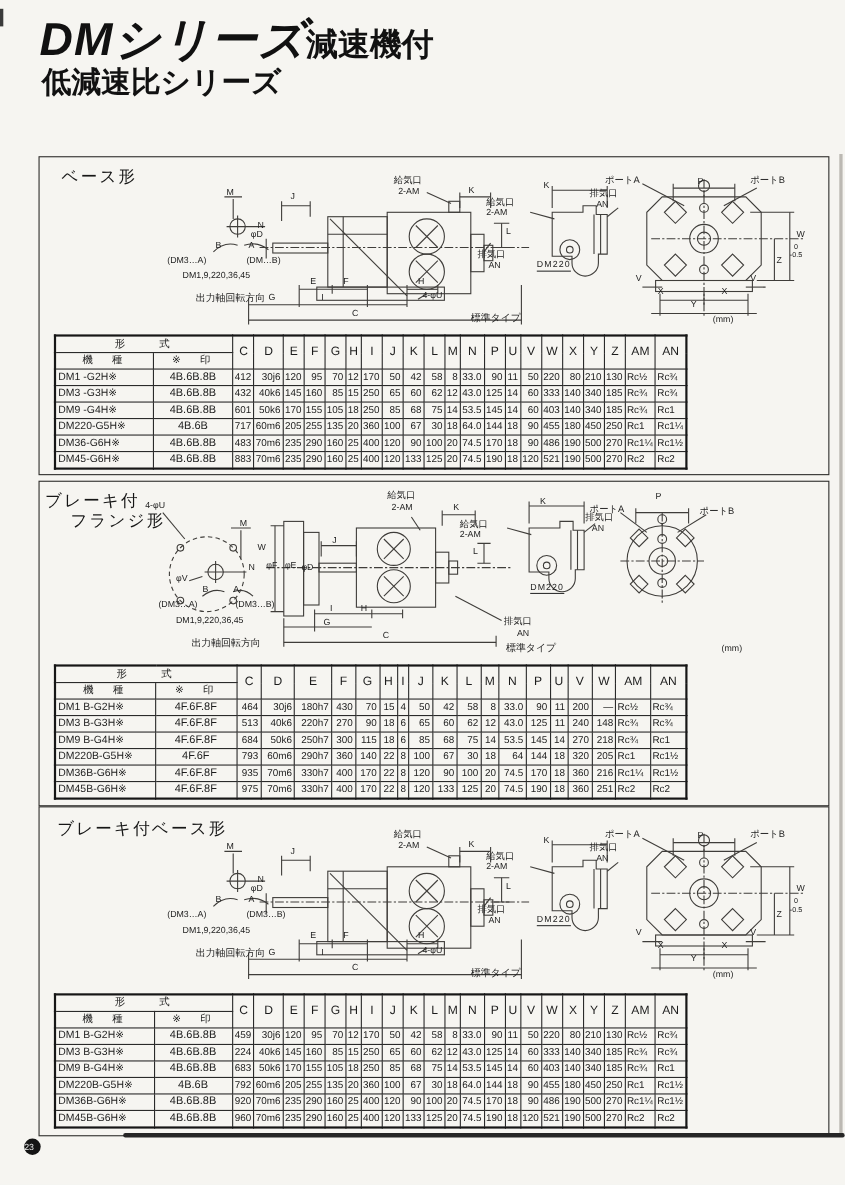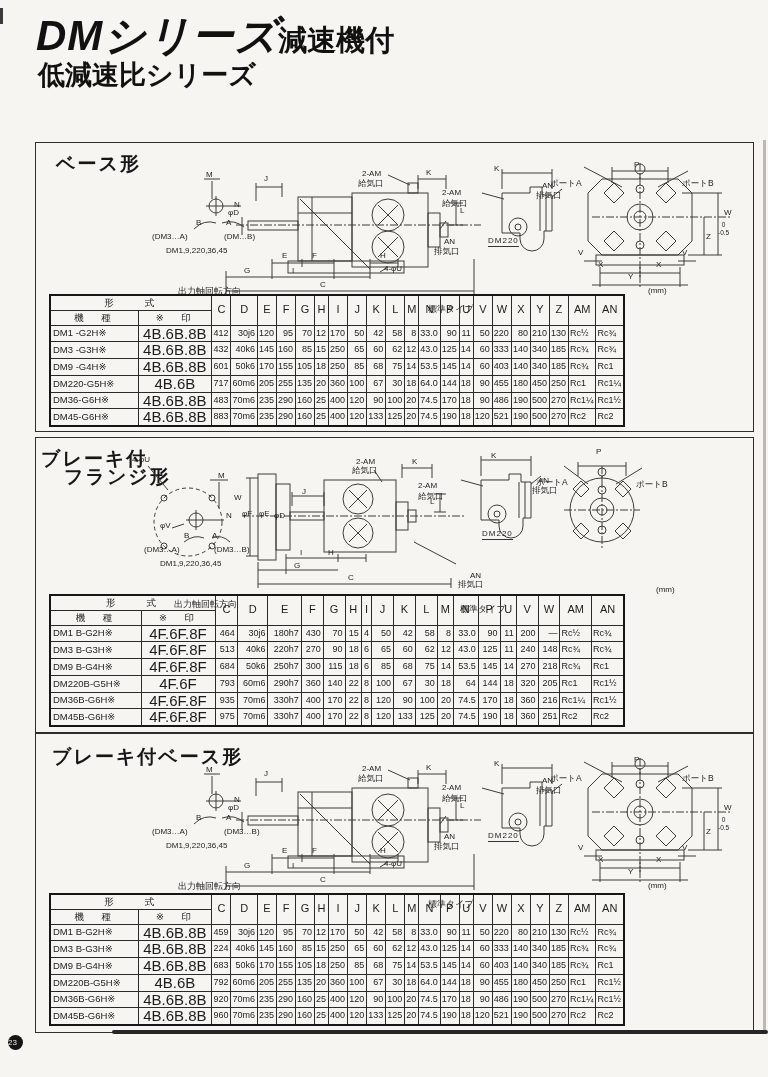--- a/index.html
+++ b/index.html
@@ -8,26 +8,26 @@
   
   .title1{position:absolute;left:36px;top:8px;font-weight:bold;color:#111;white-space:nowrap;}
   .title1 .t-main{font-size:42px;letter-spacing:1px;font-style:italic;}
   .title1 .t-suf{font-size:29px;}
   .title2{position:absolute;left:38px;top:57px;font-size:27px;font-weight:bold;color:#111;}
   
   .section{position:absolute;left:35px;width:717px;border:1px solid #2e2d2b;}
   #sec1{top:142px;height:288px;}
   #sec2{top:437px;height:294px;}
   #sec3{top:733px;height:298px;}
-  .sec-label{position:absolute;font-size:19px;font-weight:bold;letter-spacing:2px;color:#161616;white-space:nowrap;}
+  .sec-label{position:absolute;font-size:15px;font-weight:normal;letter-spacing:2px;color:#161616;white-space:nowrap;}
   
   .diagram{position:absolute;left:0;width:715px;}
   .diagram svg{position:absolute;left:0;top:0;}
   .dlabel{position:absolute;font-size:8px;line-height:1;color:#222;white-space:nowrap;}
-  .jp{font-size:8.5px;margin-top:20px;}
+  .jp{font-size:8.5px;}
   .ul{border-bottom:1px solid #333;padding-bottom:1px;letter-spacing:1px;}
   .tol{font-size:6.5px;text-align:center;line-height:1.2;}
   
   .b-m{left:170px;top:12px}.b-n{left:198px;top:42px}.b-b{left:160px;top:60px}.b-a{left:190px;top:60px}
   .b-na{left:116px;top:74px}.b-nb{left:188px;top:74px}.b-models{left:130px;top:88px}
   .b-rotcap{left:142px;top:108px;font-size:9px}
   .b-j{left:228px;top:16px}.b-phid{left:192px;top:50px}
   .b-sup1{left:322px;top:0px}.b-sup2{left:326px;top:11px}
   .b-k{left:390px;top:10px}.b-l{left:424px;top:48px}
   .b-exh1{left:398px;top:68px}.b-exh2{left:408px;top:79px}
@@ -56,24 +56,24 @@
   .f-pa{left:500px;top:14px}.f-pp{left:560px;top:4px}.f-pb{left:600px;top:16px}
   .f-units{left:620px;top:142px}
   
   .dim-table{position:absolute;left:13px;width:576px;border-collapse:collapse;border:2px solid #161616;background:transparent;}
   .dim-table th,.dim-table td{border:1px solid #2a2a2a;padding:0 1px;height:14px;line-height:1.05;
       text-align:center;white-space:nowrap;overflow:hidden;font-weight:normal;}
   .dim-table th{font-size:11px;}
   .dim-table th.h-jp{font-size:9.5px;letter-spacing:4px;}
   .dim-table td{font-size:9px;text-align:right;padding-right:2px;}
   .dim-table td.c-model{text-align:left;font-size:9.5px;padding-left:2px;width:86px;}
-  .dim-table td.c-mark{text-align:center;font-size:15px;width:70px;margin-top:48px;}
+  .dim-table td.c-mark{text-align:center;font-size:10px;width:70px;margin-top:48px;}
   .dim-table td.c-rc{text-align:left;padding-left:1px;}
   
-  .page-badge{position:absolute;left:8px;top:1035px;width:15px;height:15px;border-radius:50%;
+  .page-badge{position:absolute;left:22px;top:1035px;width:15px;height:15px;border-radius:50%;
       background:#141414;color:#ececec;font-size:8px;text-align:left;line-height:15px;}
   .artifact-bottom{position:absolute;left:112px;right:0;top:1030px;height:4px;background:#262626;border-radius:2px;}
   .artifact-left{position:absolute;left:0;top:8px;width:3px;height:16px;background:#3a3a3a;}
   .artifact-right{position:absolute;right:2px;top:140px;width:3px;height:892px;background:#bcb9b3;}
 </style>
 </head>
 <body>
 
 <svg width="0" height="0" style="position:absolute">
 <defs>

